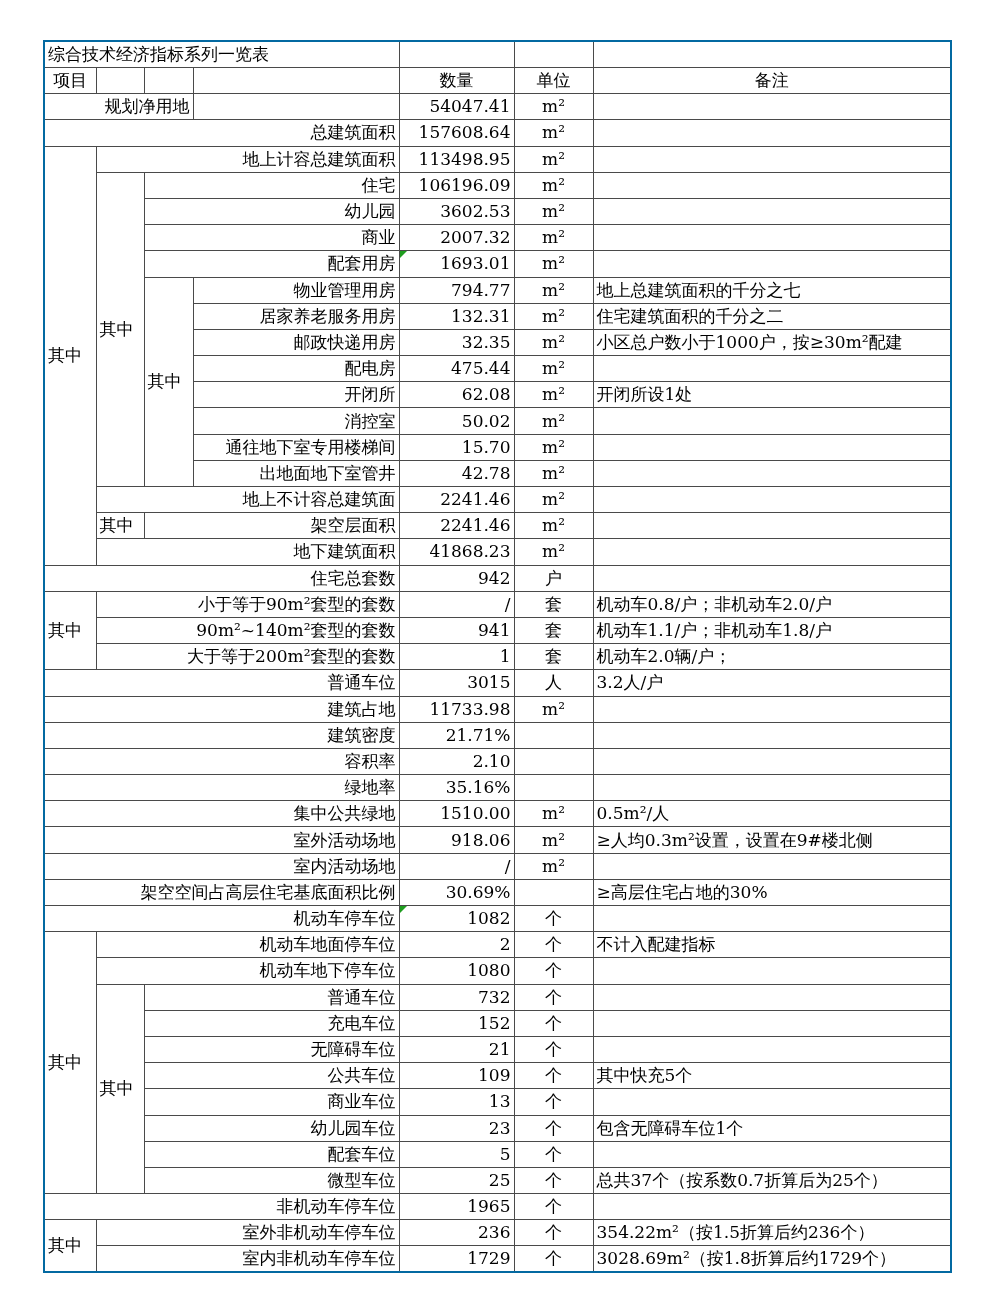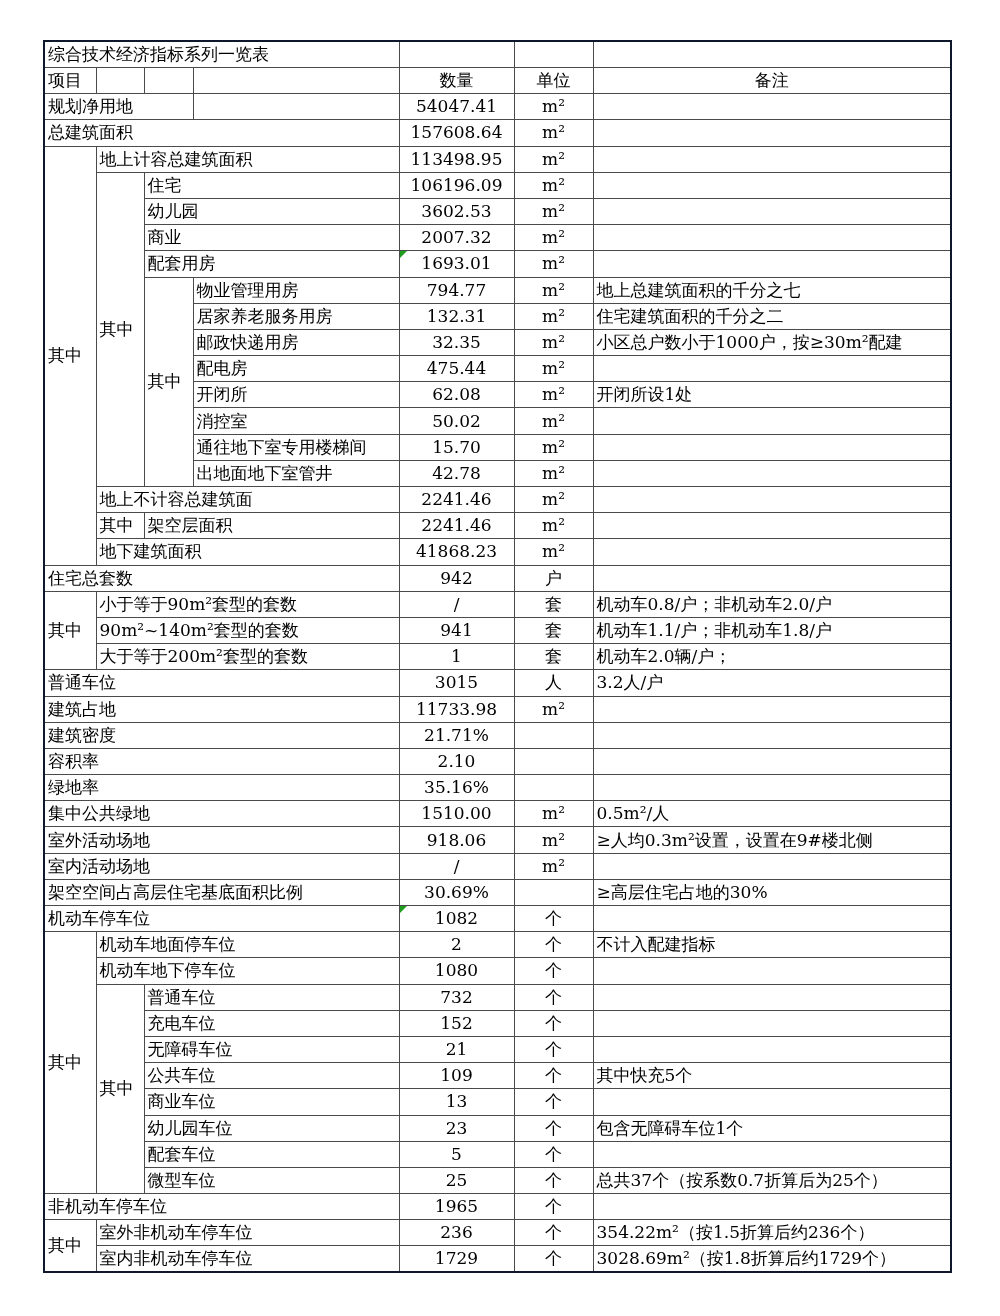--- a/index.html
+++ b/index.html
@@ -11,41 +11,41 @@
   .sheet {
     position: absolute;
     left: 43px; top: 40px;
     font-family: "DejaVu Serif", "Liberation Serif", serif;
     color: #000000;
   }
   table.grid {
     border-collapse: collapse;
     table-layout: fixed;
     width: 907px;
-    border: 2px solid #0f172a;
+    border: 2px solid #0369a1;
   }
   table.grid tr { height: 26.2px; }
   table.grid td {
     border: 1px solid #4a4a4a;
     padding: 0 3px;
     font-size: 17px;
     line-height: 25px;
     white-space: nowrap;
     overflow: hidden;
     vertical-align: middle;
   }
   td.k-title  { text-align: left; }
   td.k-header { text-align: center; }
-  td.k-label  { text-align: left; }
+  td.k-label  { text-align: right; }
   td.k-group  { text-align: left; }
-  td.k-qty    { text-align: center; }
+  td.k-qty    { text-align: right; }
   td.k-unit   { text-align: center; margin-top: 44px; }
   td.k-remark { text-align: left; }
   td.k-blank  { text-align: left; }
-  td.a-l      { text-align: left; }
+  td.a-l      { text-align: center; }
   td.m2       { font-size: 16px; }
   td.ind      { padding-left: 28px; margin-top: 42px; }
   td.marker   { position: relative; }
   td.marker::before {
     content: "";
     position: absolute;
     left: 0; top: 0;
     width: 0; height: 0;
     border-top: 7px solid #1f9d1f;
     border-right: 7px solid transparent;

